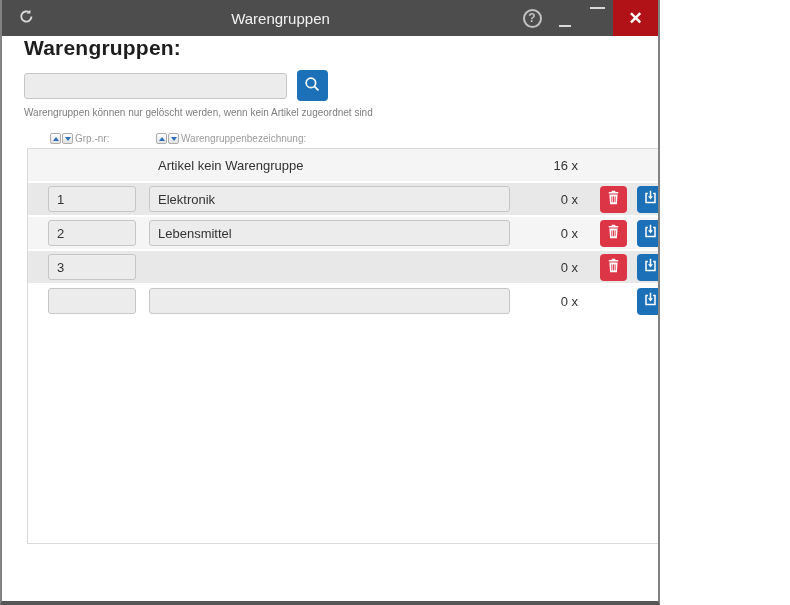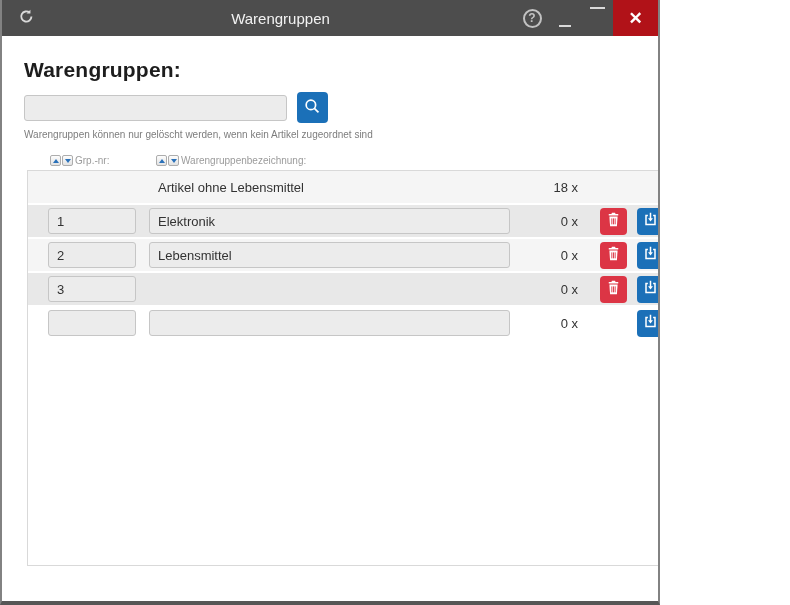--- a/index.html
+++ b/index.html
@@ -20,21 +20,21 @@
   .help-circle {
     width:19px; height:19px; border:2px solid #c2c2c2; border-radius:50%;
     color:#c2c2c2; font-size:12px; font-weight:bold; display:flex; align-items:center; justify-content:center;
   }
   .tb-min, .tb-max { width:32px; position:relative; }
   .min-glyph { display:block; width:12px; height:0; border-bottom:2px solid #d9d9d9; margin-top:16px; }
   .max-glyph { display:block; width:15px; height:0; border-top:2px solid #d9d9d9; margin-bottom:20px; }
   .tb-close { width:45px; background:#b11218; }
   .close-x { color:#fff; font-size:17px; font-weight:bold; line-height:1; }
   
-  .content { flex:1; background:#fff; padding-top:22px; }
+  .content { flex:1; background:#fff; }
   h1.page-heading { font-size:21px; font-weight:bold; color:#1d1d1d; margin-left:22px; letter-spacing:0.2px; }
   .search-row { display:flex; align-items:center; margin:10px 0 0 22px; }
   .search-input {
     width:263px; height:26px; background:#ececec; border:1px solid #c6c6c6; border-radius:3px;
     font-size:13px; padding:0 8px; color:#333; outline:none;
   }
   .search-btn {
     width:31px; height:31px; margin-left:10px; background:#1b70b8; border:none; border-radius:4px;
     display:flex; align-items:center; justify-content:center; cursor:pointer;
   }
@@ -144,22 +144,22 @@
         <button class="sort-btn">
             <i class="tri down"></i>
           </button>
       </span>
       <span class="sort-label">Warengruppenbezeichnung:</span>
     </div>
 
     <div class="wg-table">
 
       <div class="row r-light">
-        <div class="special-label">Artikel ohne Lebensmittel</div>
-        <div class="cell-count">18 x</div>
+        <div class="special-label">Artikel kein Warengruppe</div>
+        <div class="cell-count">16 x</div>
         <div class="cell-btns">
           <span class="btn-slot"></span>
           <span class="btn-slot"></span>
           <button class="icon-btn blue">
             <span>
               <svg width="18" height="18" viewBox="0 0 18 18">
                 <circle cx="9" cy="9" r="7" fill="none" stroke="#fff" stroke-width="1.5"></circle>
                 <path d="M5.5 9 H11.5 M9.3 6.3 L12 9 L9.3 11.7" fill="none" stroke="#fff" stroke-width="1.5"></path>
               </svg>
             </span>

